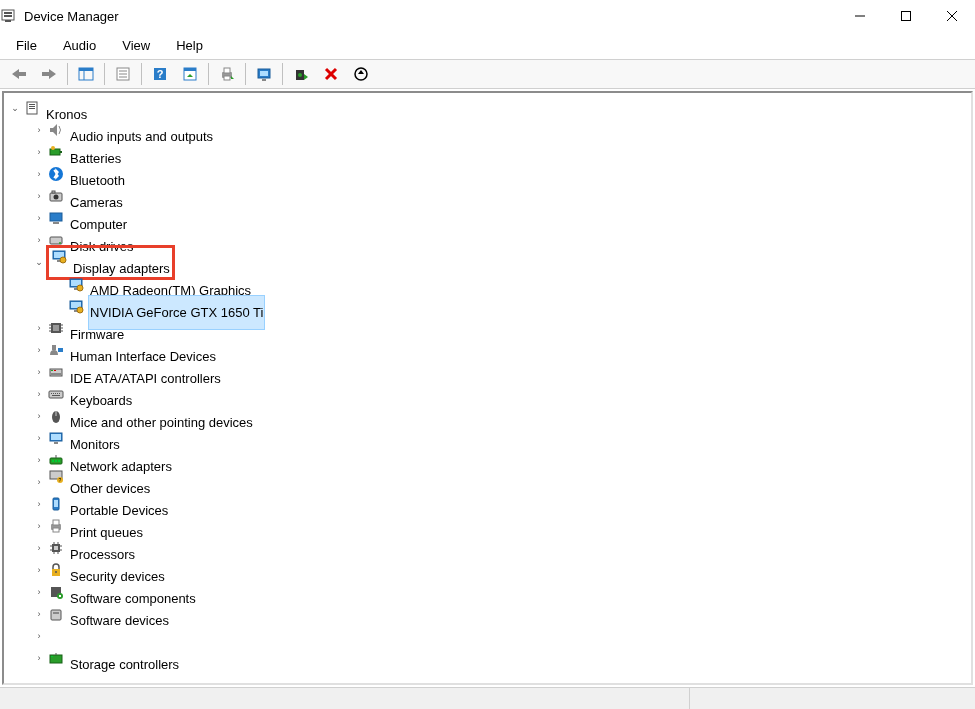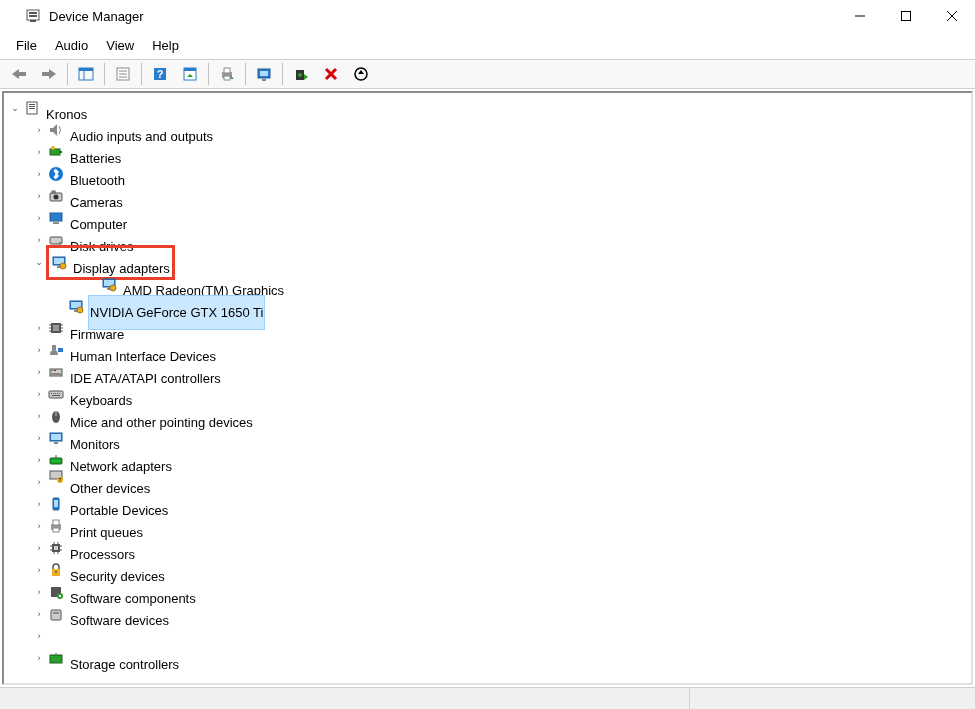--- a/index.html
+++ b/index.html
@@ -1,26 +1,26 @@
 <!DOCTYPE html>
 <html><head>
   <meta charset="utf-8">
   <style>
     * { margin: 0; padding: 0; box-sizing: border-box; }
     body { font-family: "Segoe UI", Tahoma, sans-serif; font-size: 13px; background: #fff; width: 975px; height: 709px; overflow: hidden; display: flex; flex-direction: column; }
 
     
-    .titlebar { height: 32px; display: flex; align-items: center; padding-left: 25px; background: #fff; }
+    .titlebar { height: 32px; display: flex; align-items: center; padding-left: 0; background: #fff; }
     .titlebar .app-icon { width: 16px; height: 16px; margin-right: 8px; }
     .titlebar .title { flex: 1; font-size: 13px; }
     .winbtns { display: flex; }
     .winbtn { width: 46px; height: 32px; display: flex; align-items: center; justify-content: center; font-size: 12px; cursor: default; }
 
     
-    .menubar { display: flex; padding: 4px 8px; font-size: 13px; gap: 2px; }
+    .menubar { display: flex; padding: 4px 8px; font-size: 13px; gap: 10px; }
     .menuitem { padding: 2px 8px; cursor: default; }
 
     
     .toolbar { display: flex; align-items: center; padding: 2px 4px; border-top: 1px solid #d0d0d0; border-bottom: 1px solid #d0d0d0; gap: 0; background: #f8f8f8; height: 30px; }
     .tbtn { width: 28px; height: 26px; display: flex; align-items: center; justify-content: center; border: 1px solid transparent; margin: 0 1px; }
     .tsep { width: 1px; height: 22px; background: #c0c0c0; margin: 0 3px; }
 
     
     .content { flex: 1; border: 2px inset #e0e0e0; margin: 2px; overflow-y: scroll; background: #fff; padding: 4px 0; }
     .tree-row { display: flex; align-items: center; height: 22px; white-space: nowrap; }
@@ -242,33 +242,33 @@
           <svg viewBox="0 0 16 16" width="16" height="16">
             <rect x="2" y="5" width="12" height="7" rx="1" fill="#ccc" stroke="#555"></rect>
             <circle cx="12" cy="11" r="1" fill="#2a9d2a"></circle>
           </svg>
         </span>
       <span class="node-label">Disk drives</span>
     </span>
   </div>
     <div class="tree-row" style="padding-left:28px">
     <span class="expander">⌄</span>
-    <span class="highlighted" style="display:flex;align-items:center">
+    <span class="highlighted" style="display:flex;">
       <span class="node-icon">
           <svg viewBox="0 0 16 16" width="16" height="16">
             <rect x="2" y="3" width="12" height="8" fill="#2a7dc9" stroke="#1a5d99"></rect>
             <rect x="3" y="4" width="10" height="6" fill="#aeddff"></rect>
             <rect x="6" y="12" width="4" height="2" fill="#888"></rect>
             <circle cx="12" cy="12" r="3" fill="#e8b020" stroke="#a07010"></circle>
           </svg>
         </span>
       <span class="node-label">Display adapters</span>
     </span>
   </div>
-    <div class="tree-row " style="padding-left:97px">
+    <div class="tree-row " style="padding-left:64px">
         <span class="node-icon">
         <svg viewBox="0 0 16 16" width="16" height="16">
           <rect x="2" y="3" width="12" height="8" fill="#2a7dc9" stroke="#1a5d99"></rect>
           <rect x="3" y="4" width="10" height="6" fill="#aeddff"></rect>
           <rect x="6" y="12" width="4" height="2" fill="#888"></rect>
           <circle cx="12" cy="12" r="3" fill="#e8b020" stroke="#a07010"></circle>
         </svg>
       </span>
         <span class="node-label">AMD Radeon(TM) Graphics</span>
       </div>

